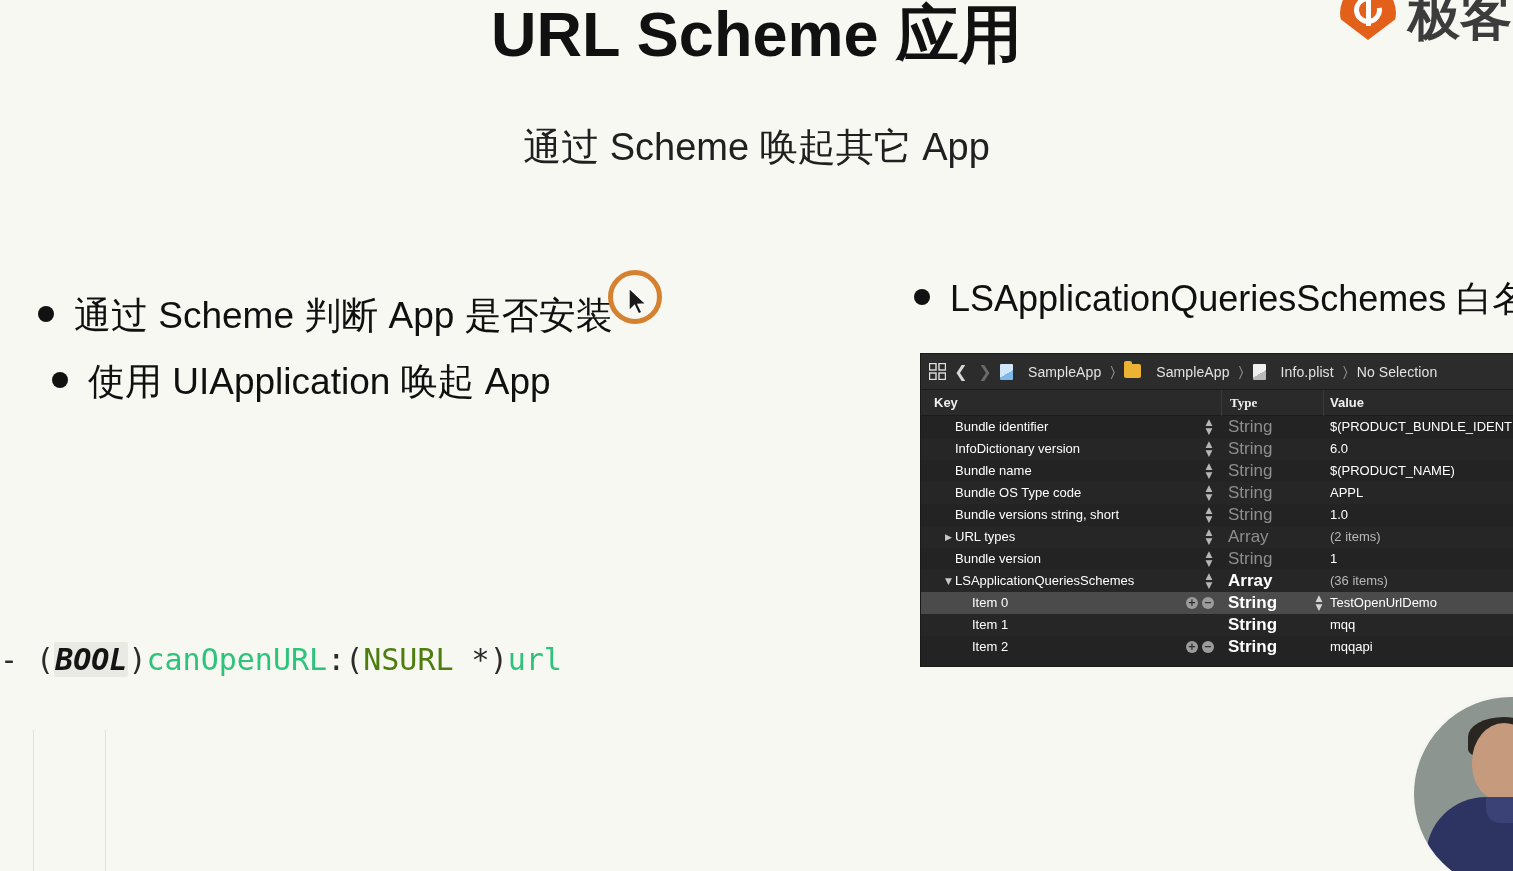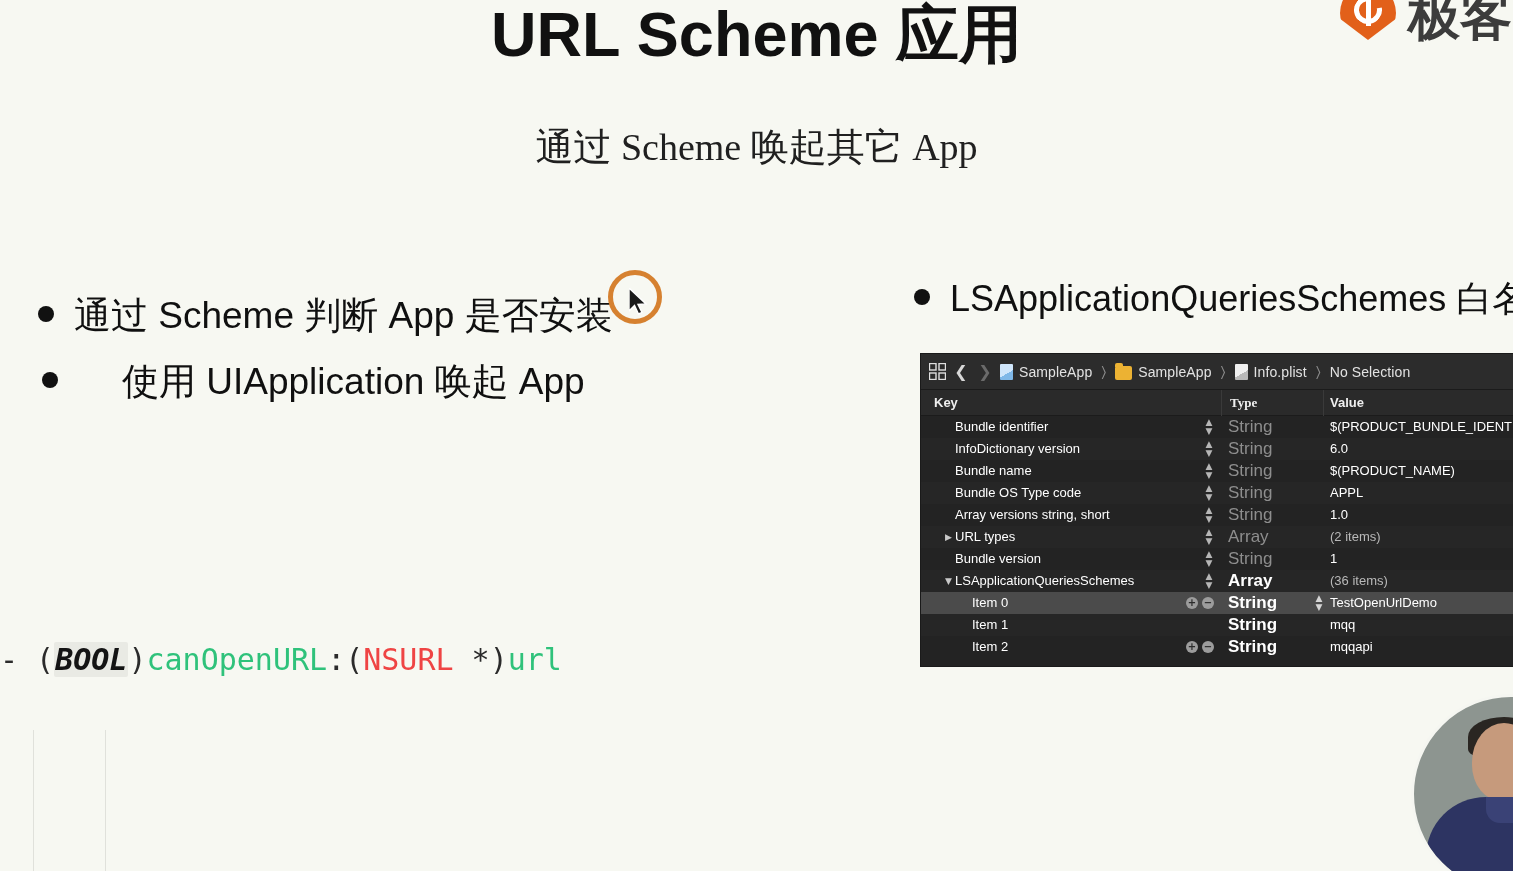--- a/index.html
+++ b/index.html
@@ -32,21 +32,20 @@
   #subtitle {
     position: absolute;
     left: 0; top: 122px;
     width: 1513px;
     text-align: center;
     font-size: 38px;
     font-weight: 400;
     color: #202020;
     line-height: 50px;
     white-space: nowrap;
-    font-family: Liberation Serif, serif;
   }
 
   
   #brand {
     position: absolute;
     left: 1340px; top: -16px;
     display: flex;
     align-items: center;
     gap: 12px;
   }
@@ -103,21 +102,21 @@
     position: relative;
     top: -6px;
     flex: 0 0 auto;
   }
   .bullet-text {
     font-size: 37px;
     color: #101010;
     line-height: 48px;
   }
   #bullet-left-1 { left: 38px; top: 292px; }
-  #bullet-left-2 { left: 42px; top: 358px; gap: 44px; }
+  #bullet-left-2 { left: 52px; top: 358px; }
   #bullet-right-1 { left: 914px; top: 275px; }
   #bullet-right-1 .bullet-text { font-size: 36px; }
 
   
   #cursor-ring {
     position: absolute;
     left: 608px; top: 270px;
     width: 54px; height: 54px;
     border: 5px solid #d3761f;
     border-radius: 50%;
@@ -154,22 +153,22 @@
     line-height: 16px;
     width: 18px;
     text-align: center;
     flex: 0 0 auto;
     font-family: "DejaVu Sans", sans-serif;
   }
   .bc-chev.on  { color: #d8d8d8; }
   .bc-chev.off { color: #6a6a6a; }
   .bc-item {
     display: flex;
-    align-items: flex-end;
-    gap: 6px;
+    align-items: flex-start;
+    gap: 15px;
     flex: 0 0 auto;
   }
   .bc-label {
     color: #e2e2e2;
     font-size: 14px;
     white-space: nowrap;
     letter-spacing: .1px;
   }
   .bc-sep {
     color: #8c8c8c;
@@ -315,21 +314,21 @@
     width: 1513px;
     font-family: "DejaVu Sans Mono", monospace;
     font-size: 30px;
     line-height: 36px;
     color: #2b2b2b;
     white-space: pre;
   }
   #code .line { height: 36px; white-space: pre; }
   #code .gap  { height: 26px; }
   .t-green  { color: #2fc27b; }
-  .t-green2 { color: #ef4444; }
+  .t-green2 { color: #4d7c0f; }
   .t-dark   { color: #2b2b2b; }
   .t-kw {
     color: #141414;
     font-weight: bold;
     font-style: italic;
     background: #e9eae4;
     padding: 0 1px;
     border-radius: 2px;
   }
   .indent-guide {
@@ -477,21 +476,21 @@
           <div class="ptype">String</div>
           <div class="pval">$(PRODUCT_NAME)</div>
         </div>
         <div class="prow alt">
           <div class="pkey d0">Bundle OS Type code</div>
           <div class="stepper">▲<br>▼</div>
           <div class="ptype">String</div>
           <div class="pval">APPL</div>
         </div>
         <div class="prow">
-          <div class="pkey d0">Array versions string, short</div>
+          <div class="pkey d0">Bundle versions string, short</div>
           <div class="stepper">▲<br>▼</div>
           <div class="ptype">String</div>
           <div class="pval">1.0</div>
         </div>
         <div class="prow alt">
           <div class="disc">▶</div>
           <div class="pkey d0">URL types</div>
           <div class="stepper">▲<br>▼</div>
           <div class="ptype">Array</div>
           <div class="pval dim">(2 items)</div>

